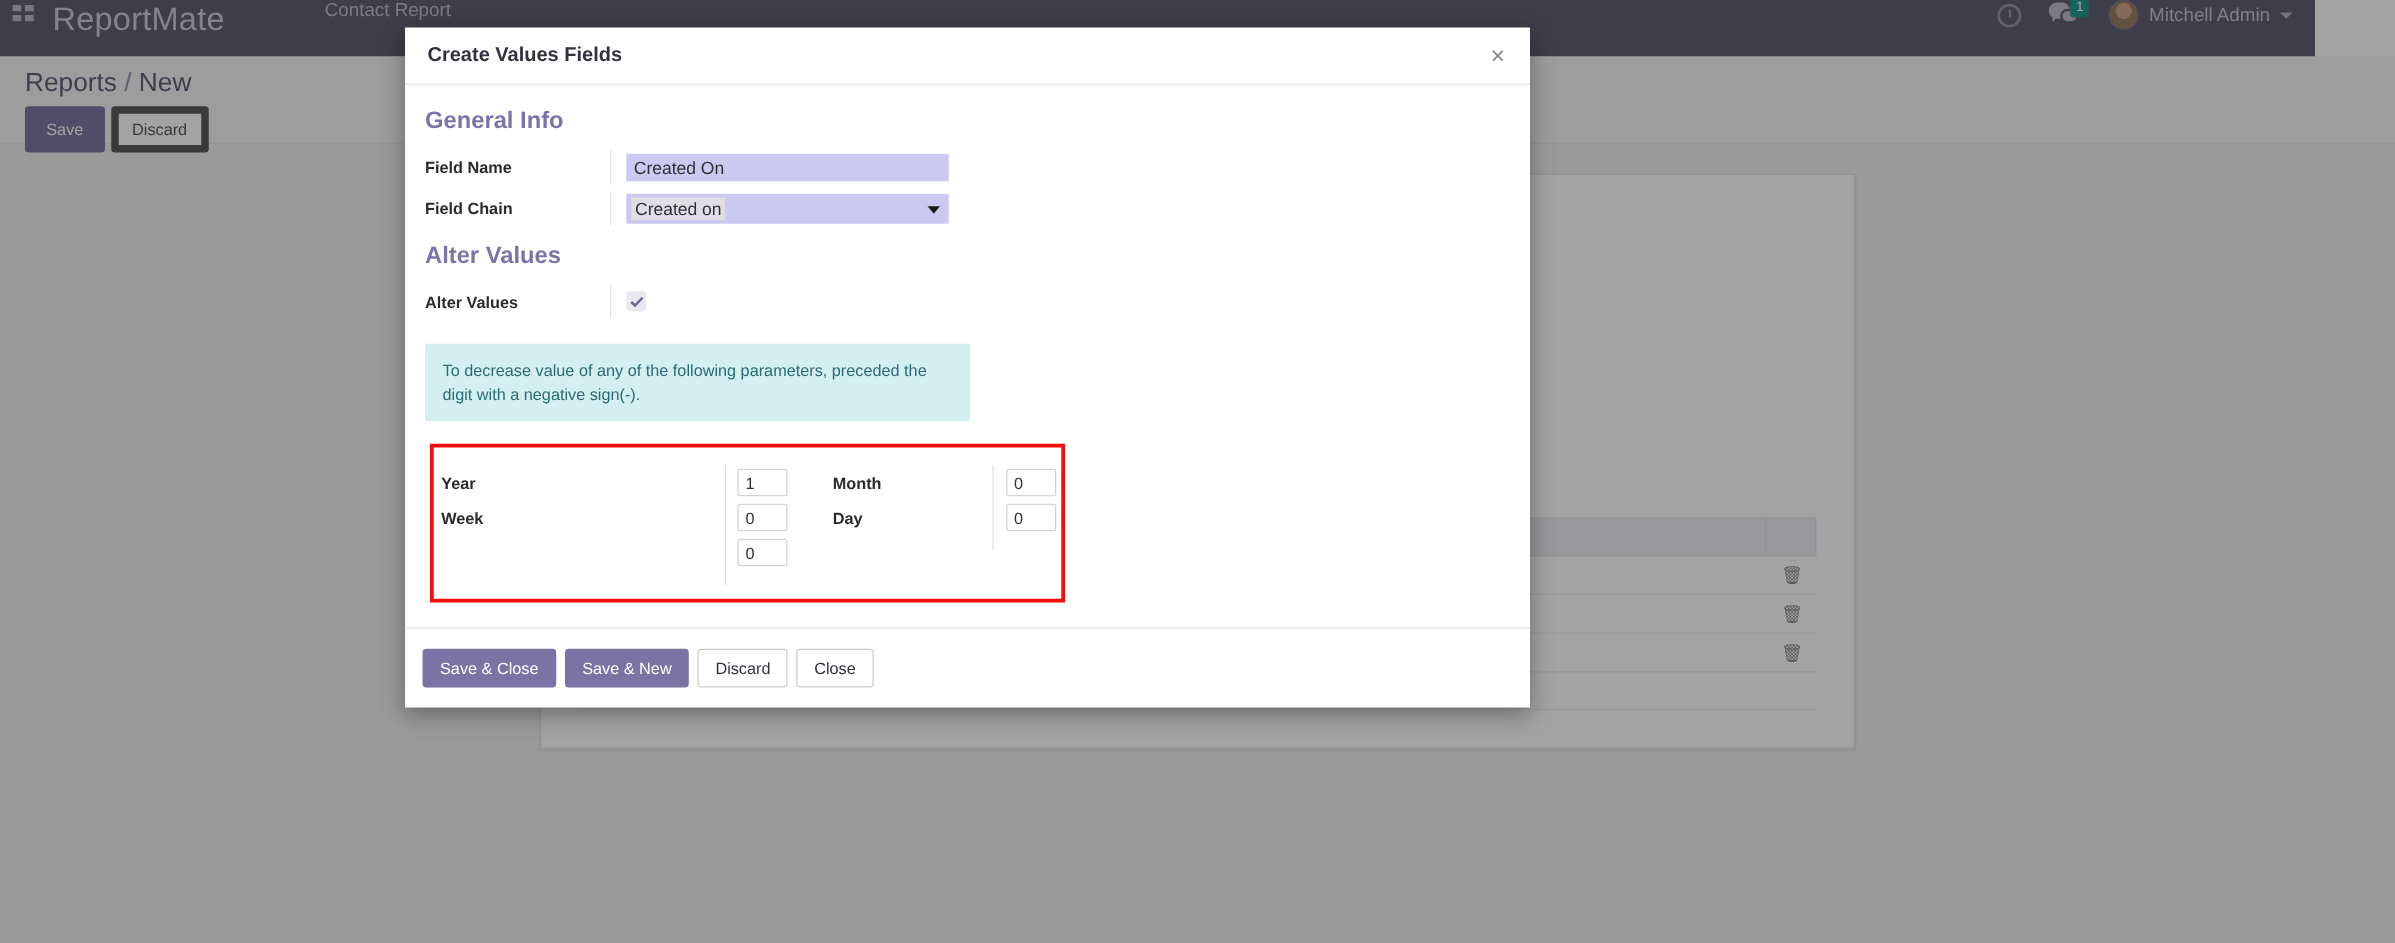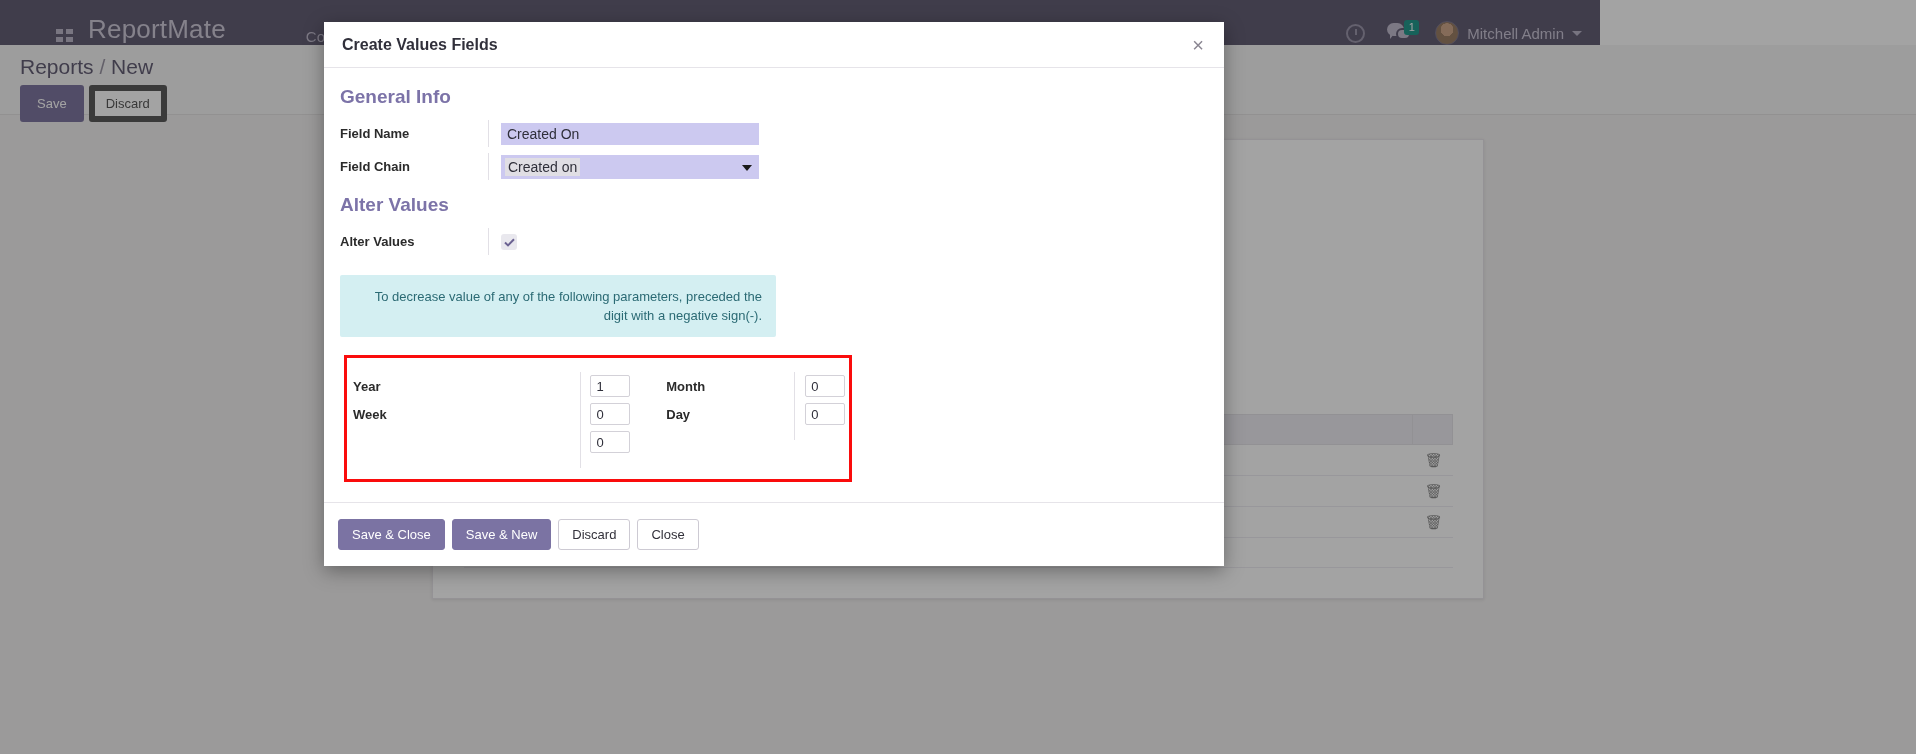--- a/index.html
+++ b/index.html
@@ -7,25 +7,24 @@
     margin: 0; padding: 0;
     width: 1916px; height: 754px;
     overflow: hidden;
     font-family: "Liberation Sans", sans-serif;
     background: #ffffff;
   }
 
   
   .navbar {
     position: absolute; top: 0; left: 0;
-    width: 1600px; height: 45px;
+    width: 1852px; height: 45px;
     background: #4b4560;
-    display: flex; align-items: flex-end;
+    display: flex; align-items: flex-start;
     z-index: 5;
-    padding-left: 46px;
   }
   .nav-apps-icon {
     width: 20px; height: 20px;
     margin-left: 8px; margin-right: 14px;
     display: grid;
     grid-template-columns: 7px 7px;
     grid-template-rows: 5px 5px;
     gap: 3px;
     align-content: center; justify-content: center;
   }
@@ -243,21 +242,21 @@
     align-items: center; justify-content: center;
     cursor: pointer;
   }
   .cbox svg { display: block; }
 
   .alert-info {
     margin: 14px 16px 0 16px;
     width: 436px;
     background: #d4eff2; color: #2b6a74;
     font-size: 13px; line-height: 19px;
-    padding: 12px 14px; border-radius: 2px; text-align: right;
+    padding: 12px 14px; border-radius: 2px;
   }
 
   .redbox {
     margin: 18px 0 0 4px;
     width: 508px; height: 127px;
     border: 3px solid #fa0c0c;
     position: relative;
   }
   .redbox-inner { display: flex; padding: 14px 0 0 6px; }
   .num-col { width: 248px; }

